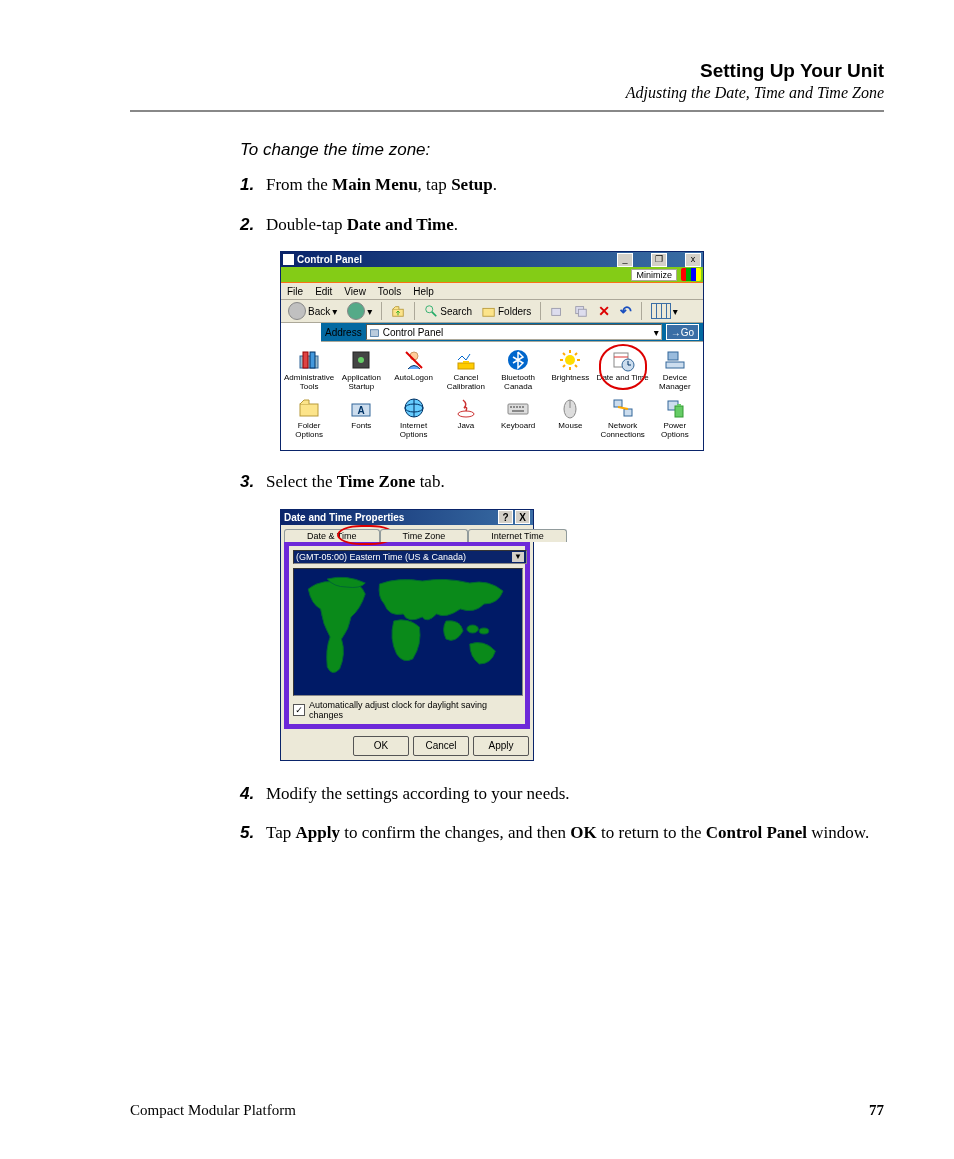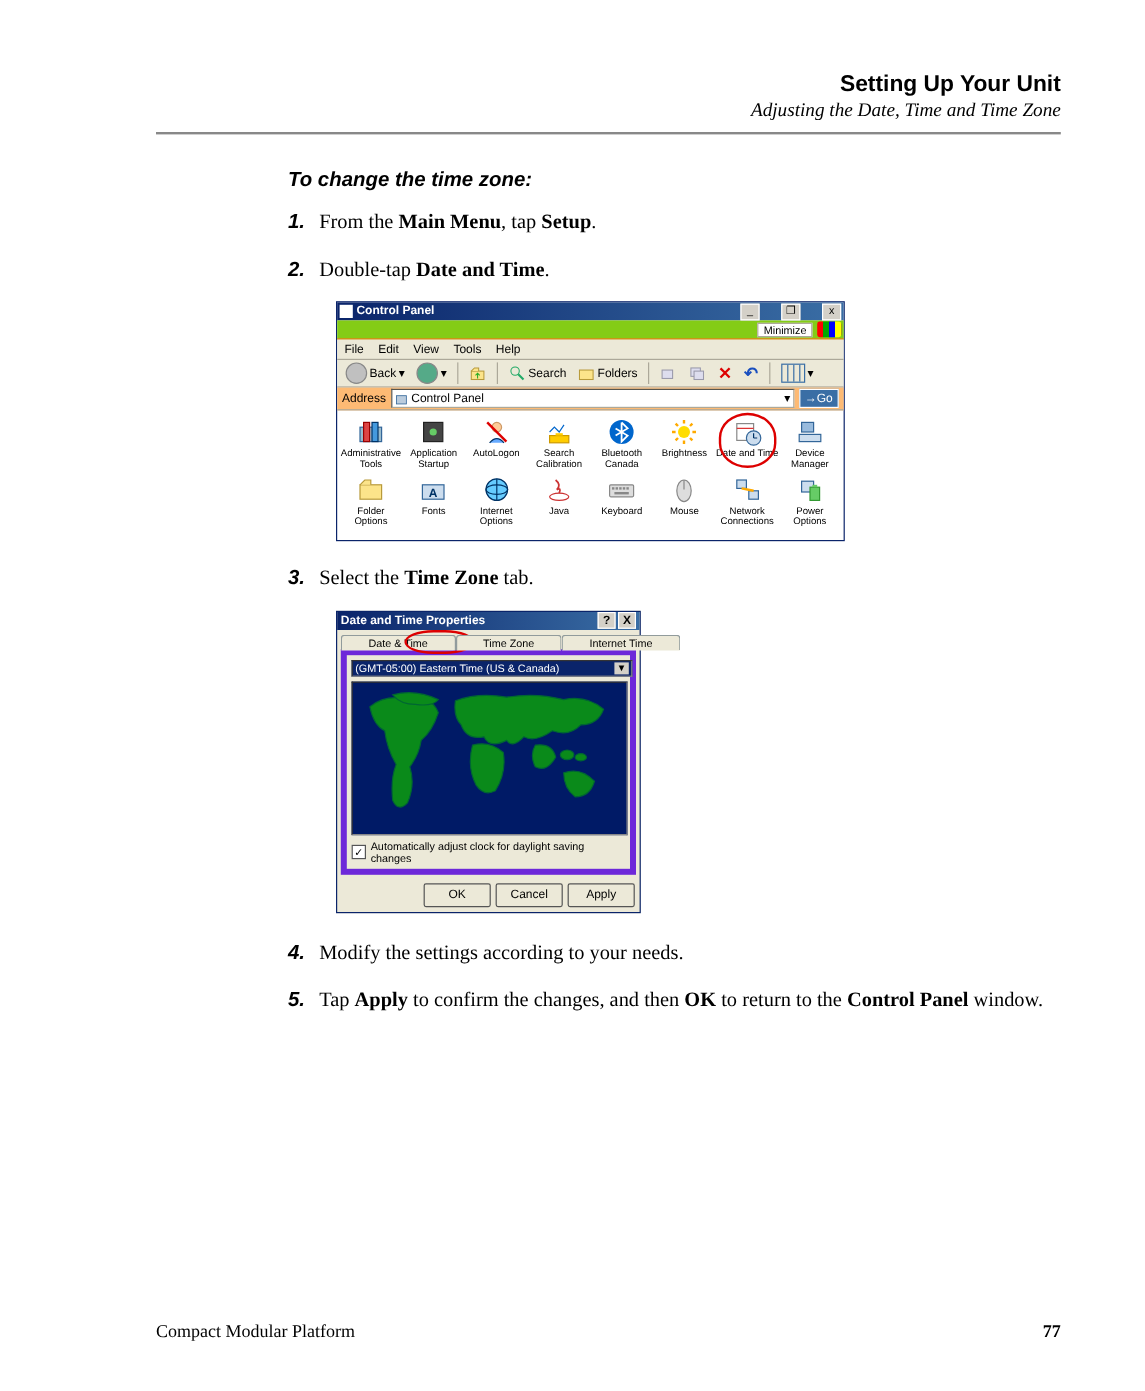--- a/index.html
+++ b/index.html
@@ -30,21 +30,21 @@
     font-size: 16px;
     margin-top: 2px;
   }
   .hr {
     border: none;
     border-top: 2px solid #888;
     margin: 6px 0 28px 0;
   }
   .section-title {
     font-family: Verdana, Arial, sans-serif;
-    font-weight: bold;
+    font-weight: normal;
     font-style: italic;
     font-size: 17px;
     margin: 0 0 12px 110px;
   }
   ol.steps {
     list-style: none;
     padding: 0;
     margin: 0 0 0 110px;
   }
   ol.steps li {
@@ -120,22 +120,22 @@
     border:1px solid #888; display:inline-block;
   }
   .tb-circ.fwd { background:#5a8; }
   .tb-ico { width:14px;height:14px; display:inline-block; }
   .tb-sep { width:1px; height:18px; background:#aca899; margin:0 2px;}
   .tb-redx { color:#d00; font-weight:bold; font-size:14px; }
   .tb-undo { color:#1a4fbf; font-size:14px; font-weight:bold; }
   .tb-view { width:18px;height:14px; border:1px solid #3a6ea5; display:flex;}
   .tb-view div{width:4px;border-right:1px solid #3a6ea5;}
   .cp-addr {
-    background:#fdba74; height:18px; display:flex; align-items:center;
-    padding:0 4px; gap:4px; border-bottom:1px solid #aca899; font-size:10px;
+    background:#0369a1; height:18px; display:flex; align-items:center;
+    padding:0 4px; gap:4px; border-bottom:1px solid #aca899; font-size:10px;margin-left:40px;
   }
   .cp-addr-field { flex:1; background:#fff; border:1px inset #aca899;
     height:14px; display:flex; align-items:center; padding:0 2px; gap:3px;}
   .cp-go { background:#3a6ea5; color:#fff; padding:0 4px; height:14px;
     display:flex; align-items:center; border:1px solid #fff;}
   .cp-grid {
     display:grid; grid-template-columns: repeat(8,1fr);
     padding: 6px 2px 10px 2px; row-gap: 4px;
   }
   .cp-item { text-align:center; font-size:8px; line-height:1.1;
@@ -346,21 +346,21 @@
             <span class="lbl">AutoLogon</span>
           </div>
         <div class="cp-item">
             <span class="ico">
               <svg viewBox="0 0 24 24">
                 <rect x="4" y="15" width="16" height="6" fill="#fc0" stroke="#c90"></rect>
                 <rect x="9" y="13" width="6" height="2" fill="#fc0"></rect>
                 <path d="M4 12 L8 8 L12 12 L16 6" stroke="#06c" fill="none"></path>
               </svg>
             </span>
-            <span class="lbl">Search Calibration</span>
+            <span class="lbl">Cancel Calibration</span>
           </div>
         <div class="cp-item">
             <span class="ico">
               <svg viewBox="0 0 24 24">
                 <circle cx="12" cy="12" r="10" fill="#06c"></circle>
                 <path d="M12 4 L12 20 L17 15 L7 9 M7 15 L17 9 L12 4" stroke="#fff" fill="none" stroke-width="1.5"></path>
               </svg>
             </span>
             <span class="lbl">Bluetooth Canada</span>
           </div>

